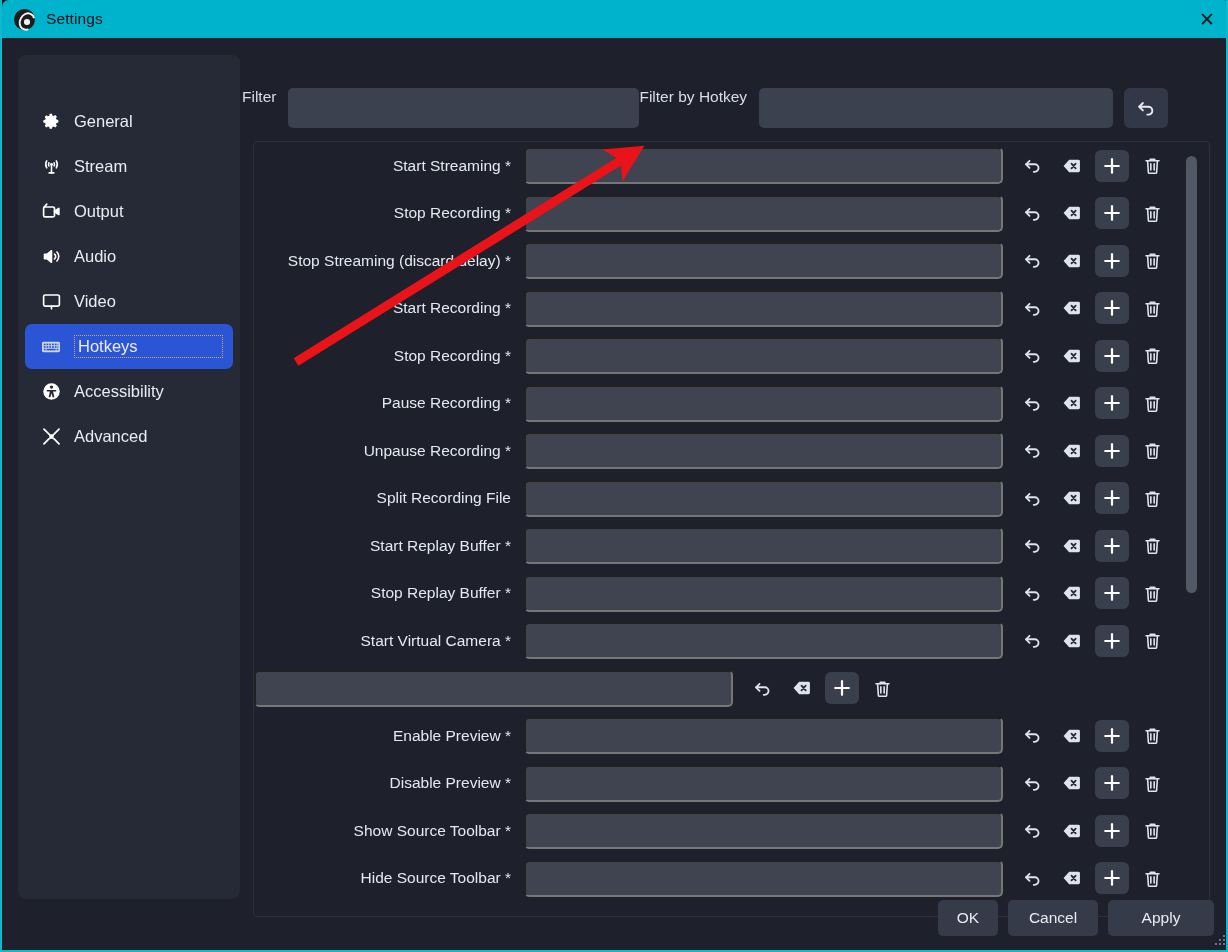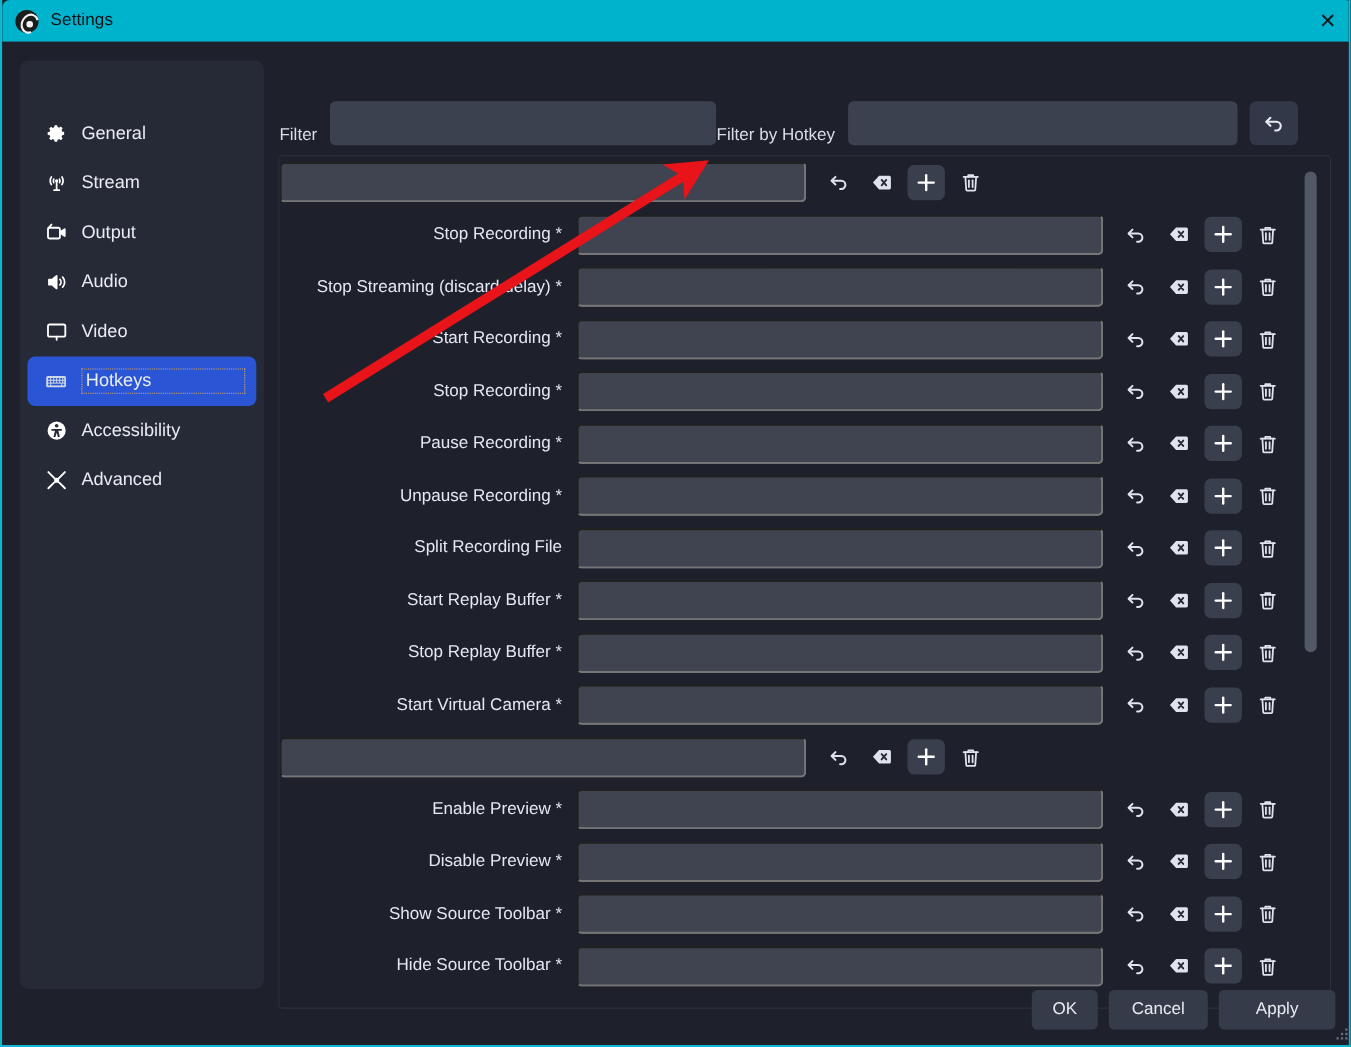--- a/index.html
+++ b/index.html
@@ -82,22 +82,22 @@
     flex: 1; margin-right: 10px;
   }
   .s-label { line-height: 1; }
 
   
   #content {
     position: absolute; left: 240px; top: 12px;
     width: 972px; height: 850px;
   }
   #filterbar {
-    position: absolute; left: 12px; top: 38px;
-    width: 972px; height: 44px; display: flex; align-items: flex-end;
+    position: absolute; left: 0; top: 38px;
+    width: 972px; height: 44px; display: flex; align-items: flex-start;
   }
   .f-label { color: #d9dde5; font-size: 15.5px; }
   .f-input {
     height: 40px; background: #3c4150; border: none; border-radius: 5px;
     margin-left: 12px;
   }
   #filter-input { width: 351px; }
   #hotkey-filter-input { width: 354px; }
   #revert-all-btn {
     width: 44px; height: 40px; margin-left: 11px;
@@ -304,20 +304,21 @@
           <svg width="22" height="22" viewBox="0 0 24 24" fill="none" stroke="#e6eaf2" stroke-width="2.1" stroke-linecap="round" stroke-linejoin="round">
             <path d="M8.6 6.6 4.6 10.6l4 4"></path>
             <path d="M4.8 10.6h9.8a4.3 4.3 0 0 1 0 8.6h-1.2"></path>
           </svg>
         </div>
       </div>
 
       <div id="list-panel">
         <div id="rows">
             <div class="hk-row">
+              <div class="hk-label">Start Streaming *</div>
               <input type="text" class="hk-input" value="" style="">
               <div class="hk-actions">
                 <div class="act">
                   <span style="display: flex;">
                     <svg width="21" height="21" viewBox="0 0 24 24" fill="none" stroke="#dfe3ec" stroke-width="2.1" stroke-linecap="round" stroke-linejoin="round">
                       <path d="M8.6 6.6 4.6 10.6l4 4"></path>
                       <path d="M4.8 10.6h9.8a4.3 4.3 0 0 1 0 8.6h-1.2"></path>
                     </svg>
                   </span>
                 </div>

